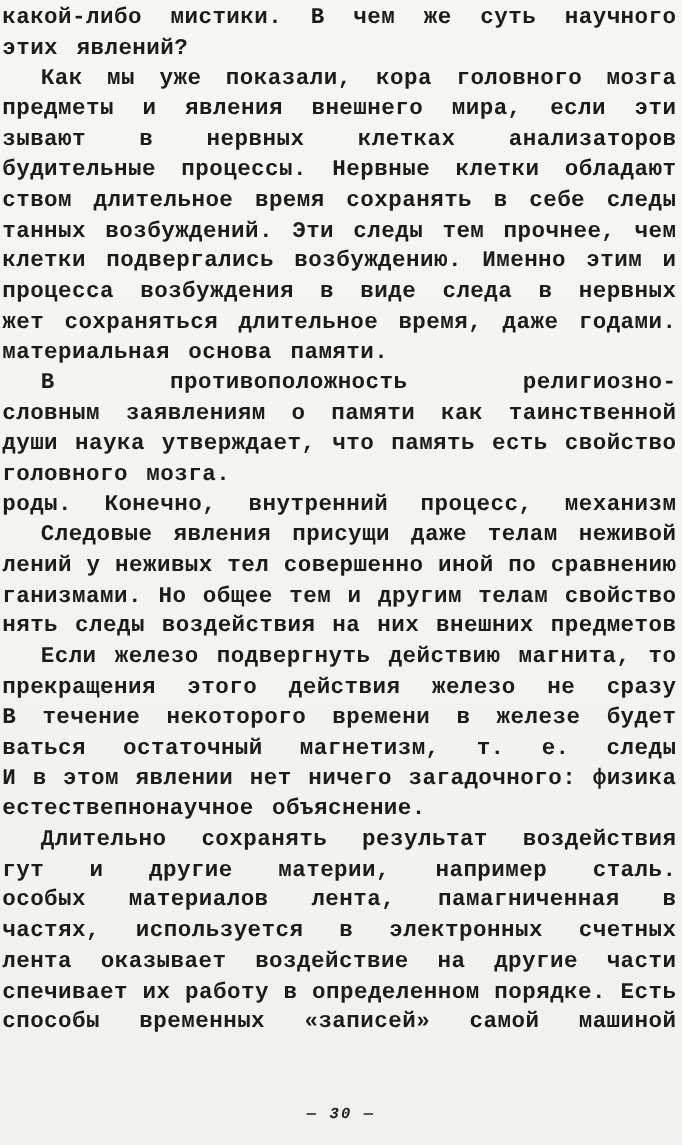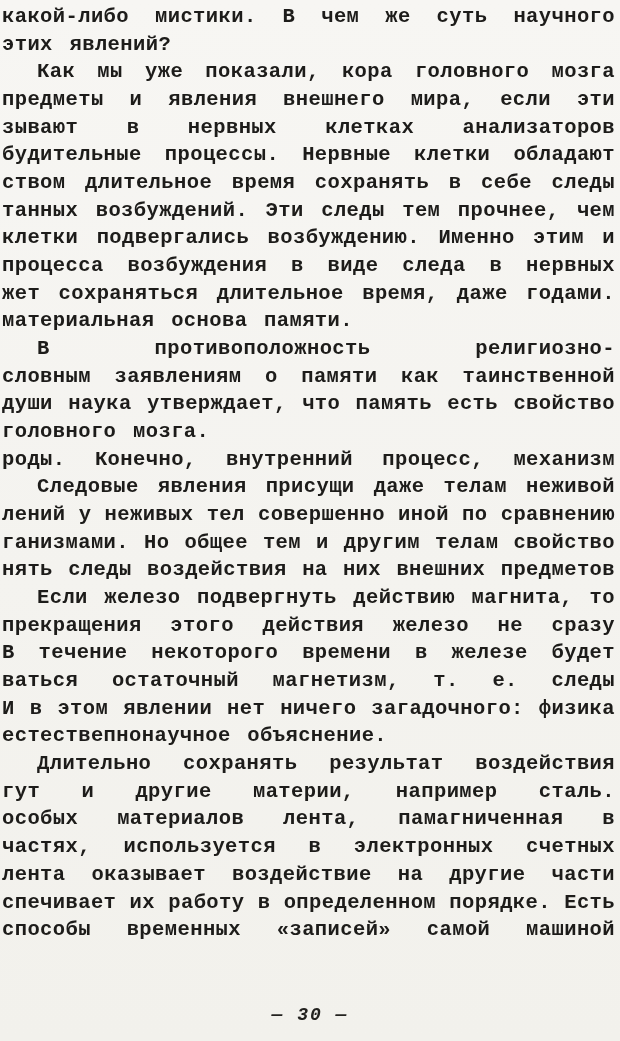--- a/index.html
+++ b/index.html
@@ -42,21 +42,21 @@
     text-align: center;
     text-align-last: left;
     word-spacing: 4px;
   }
   .footer {
     position: absolute;
     left: 0;
     right: 0;
     top: 1005px;
     text-align: center;
-    font-size: 18px;
+    font-size: 14px;
     font-style: italic;
     letter-spacing: 2px;
     color: #23221f;
   }
 </style>
 </head>
 <body>
 
 <main class="page">
   <div class="text-block">

